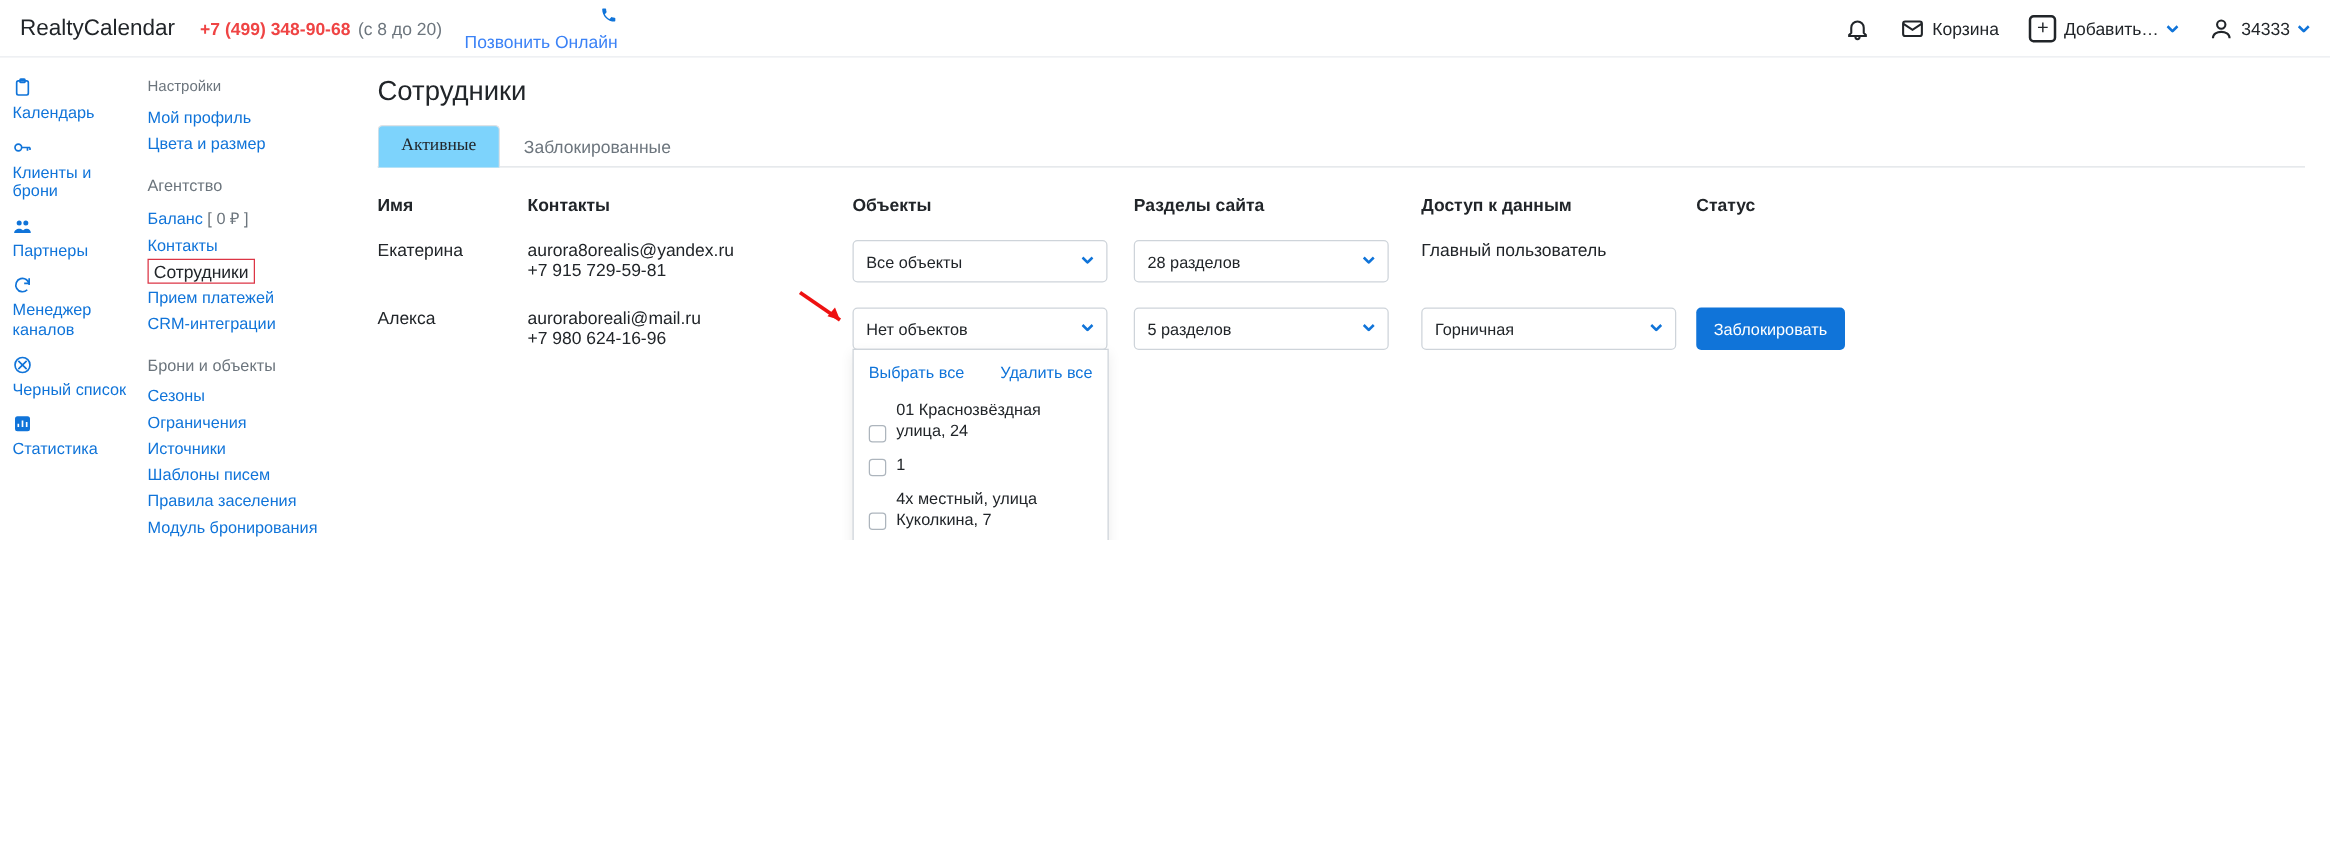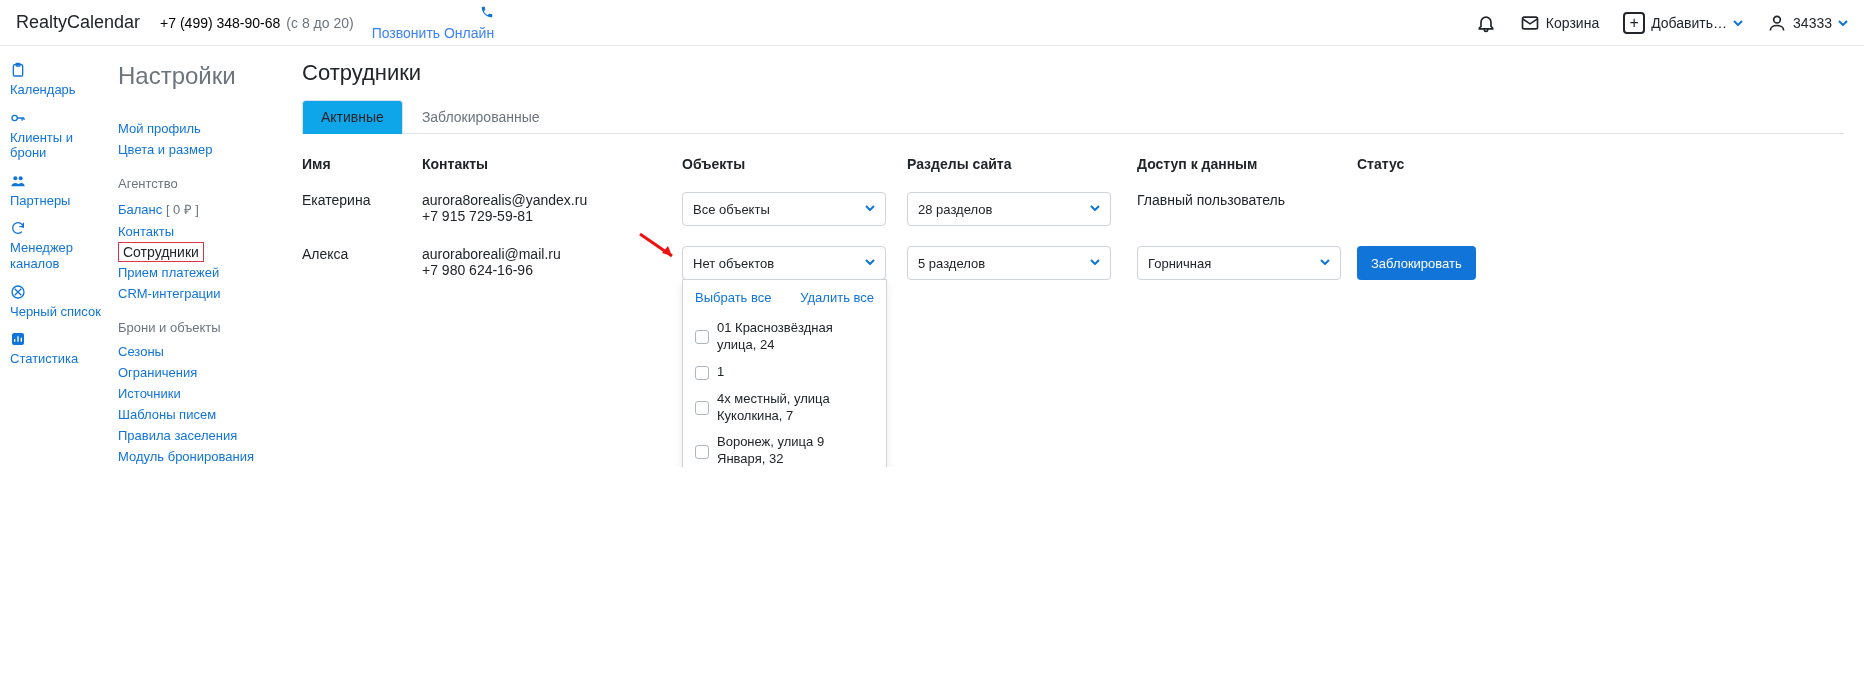--- a/index.html
+++ b/index.html
@@ -2,70 +2,70 @@
 <html><head>
 <meta charset="utf-8">
 <style>
 * { margin:0; padding:0; box-sizing:border-box; font-family:Arial,Helvetica,sans-serif; }
 body { background:#fff; color:#212529; font-size:14px; }
 a { text-decoration:none; }
 
 
 .header { border-bottom:1px solid #e9ecef; height:46px; display:flex; align-items:center; padding:0 16px; }
 .brand { font-size:18px; color:#212529; font-weight:400; margin-right:20px; }
-.phone { color:#000000; margin-right:6px; }
+.phone { color:#ef4444; margin-right:6px;font-weight:bold; }
 .phone-hours { color:#6c757d; margin-right:18px; }
 .call-online { color:#3b82f6; display:flex; align-items:flex-end; gap:6px;flex-direction:column; }
 .hdr-right { margin-left:auto; display:flex; align-items:center; gap:24px; }
 .hdr-item { display:flex; align-items:center; gap:6px; cursor:pointer; }
 .icon-box { width:22px; height:22px; border:2px solid #212529; border-radius:4px; display:flex; align-items:center; justify-content:center; font-size:16px; }
 
 
 .layout { display:flex; }
 .nav1 { width:112px; padding:10px 0 0 10px; }
 .nav1 a { display:flex; align-items:flex-start; gap:4px; color:#1074d9; font-size:13px; padding:6px 0; line-height:1.2;flex-direction:column; }
 .nav1 svg { flex-shrink:0; }
 .nav2 { width:170px; padding:16px 0 0 6px; }
-.nav2 h3 { color:#6c757d; font-weight:400; font-size:24px; margin-bottom:28px; }
+.nav2 h3 { color:#6c757d; font-weight:400; font-size:12px; margin-bottom:7px; }
 .nav2 .grp { color:#6c757d; font-size:13px; margin:16px 0 6px; }
 .nav2 a { display:block; color:#1074d9; font-size:13px; padding:3px 0; }
 .nav2 .sel { display:inline-block; border:1px solid #dc3545; padding:1px 4px; color:#212529; }
 .nav2 .balance { color:#6c757d; font-size:13px; padding:3px 0; }
 .nav2 .balance .lnk { color:#1074d9; }
 .main { flex:1; padding:14px 20px; }
 .main h1 { font-size:22px; font-weight:400; margin-bottom:14px; }
 
 
 .invite { display:flex; gap:14px; margin-bottom:18px; }
 .invite input { width:260px; height:34px; border:1px solid #ced4da; border-radius:4px; padding:0 10px; font-size:13px; }
 .btn-primary { background:#1074d9; color:#fff; border:none; border-radius:4px; padding:0 14px; height:34px; font-size:13px; cursor:pointer; }
 
 
 .tabs { display:flex; border-bottom:1px solid #dee2e6; margin-bottom:14px; }
 .tab { padding:8px 18px; font-size:14px; color:#6c757d; cursor:pointer; border:1px solid transparent; border-bottom:none; }
-.tab.active { color:#212529; border-color:#dee2e6; background:#0ea5e9; border-radius:4px 4px 0 0; margin-bottom:-1px; }
+.tab.active { color:#212529; border-color:#dee2e6; background:#7dd3fc; border-radius:4px 4px 0 0; margin-bottom:-1px;font-family:Liberation Serif, serif; }
 
 
 .tbl { width:100%; }
 .tbl .hrow, .tbl .drow { display:grid; grid-template-columns:120px 260px 225px 230px 220px 120px; gap:0; align-items:flex-start; }
 .tbl .hrow { font-weight:700; padding:8px 0 10px; }
 .tbl .drow { padding:10px 0; }
 .tbl .cell { padding-right:10px; }
 .sel-field { position:relative; height:34px; border:1px solid #ced4da; border-radius:4px; padding:0 30px 0 10px; display:flex; align-items:center; font-size:13px; width:204px; cursor:pointer; }
 .sel-field .chev { position:absolute; right:10px; top:12px; }
 .chev { width:10px; height:6px; }
 .chev path { stroke:#1074d9; stroke-width:2; fill:none; }
 .arrow-ann { position:absolute; width:40px; height:30px; margin-left:-44px; margin-top:-14px; }
 
 
 .dropdown { position:absolute; width:205px; background:#fff; border:1px solid #ced4da; border-radius:0 0 4px 4px; margin-top:-1px; box-shadow:0 4px 10px rgba(0,0,0,.08); z-index:5; }
 .dd-hdr { display:flex; justify-content:space-between; padding:10px 12px; }
 .dd-hdr a { color:#1074d9; font-size:13px; }
 .dd-list { padding:0 12px 6px; }
-.dd-item { display:flex; align-items:center; gap:8px; padding:5px 0; font-size:13px; line-height:1.3; }
+.dd-item { display:flex; align-items:flex-end; gap:8px; padding:5px 0; font-size:13px; line-height:1.3; }
 .dd-item .cb { width:14px; height:14px; border:1px solid #adb5bd; border-radius:3px; margin-top:1px; flex-shrink:0; }
 .dd-foot { padding:8px 12px 12px; }
 </style>
 </head>
 <body>
 
 <div class="header">
   <div class="brand">RealtyCalendar</div>
   <span class="phone">+7 (499) 348-90-68</span>
   <span class="phone-hours">(с 8 до 20)</span>

